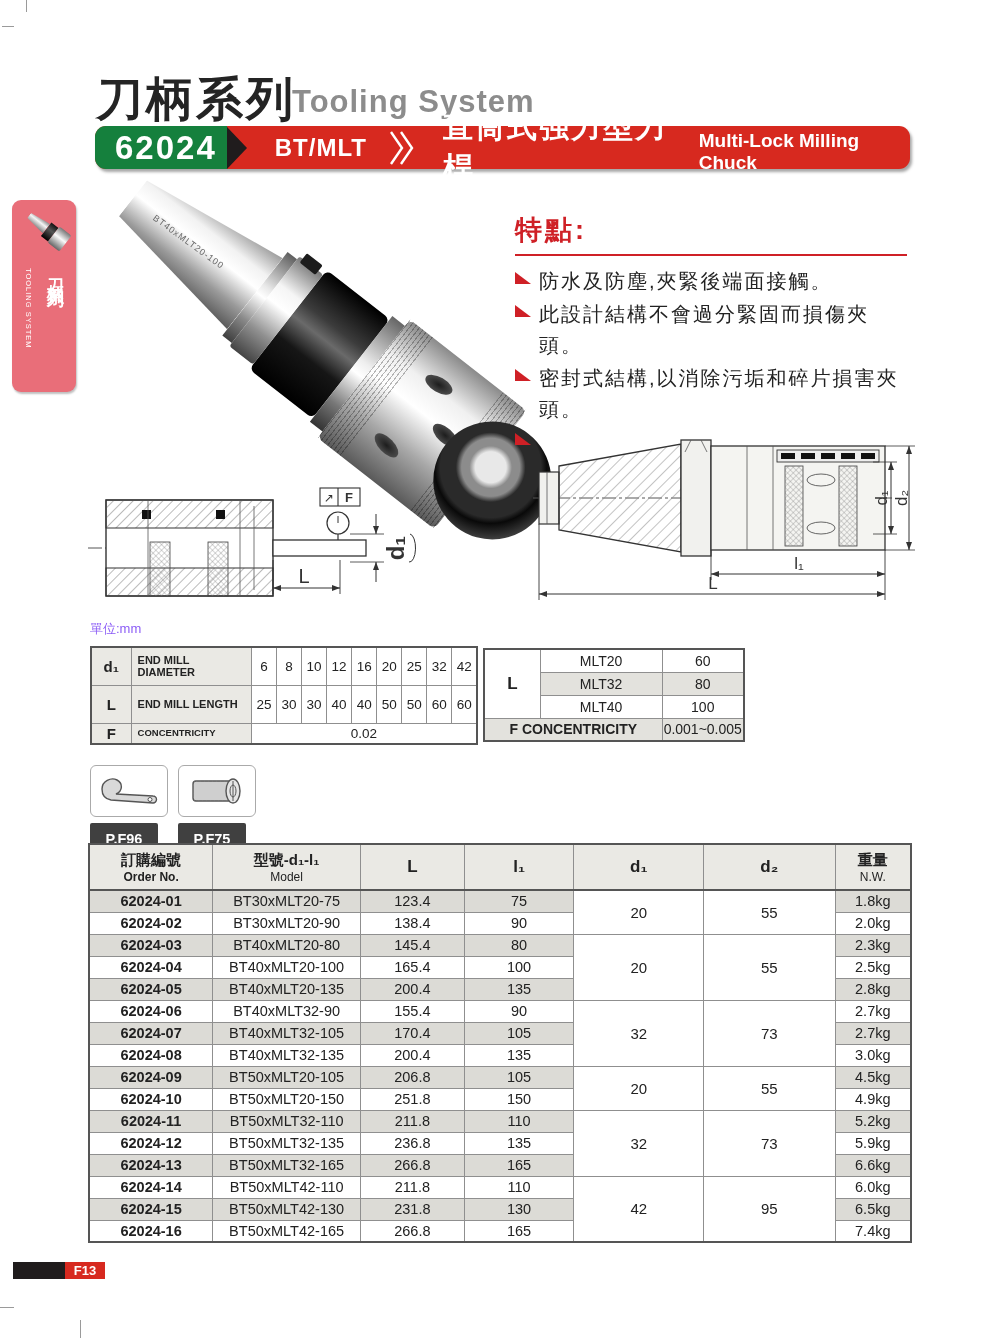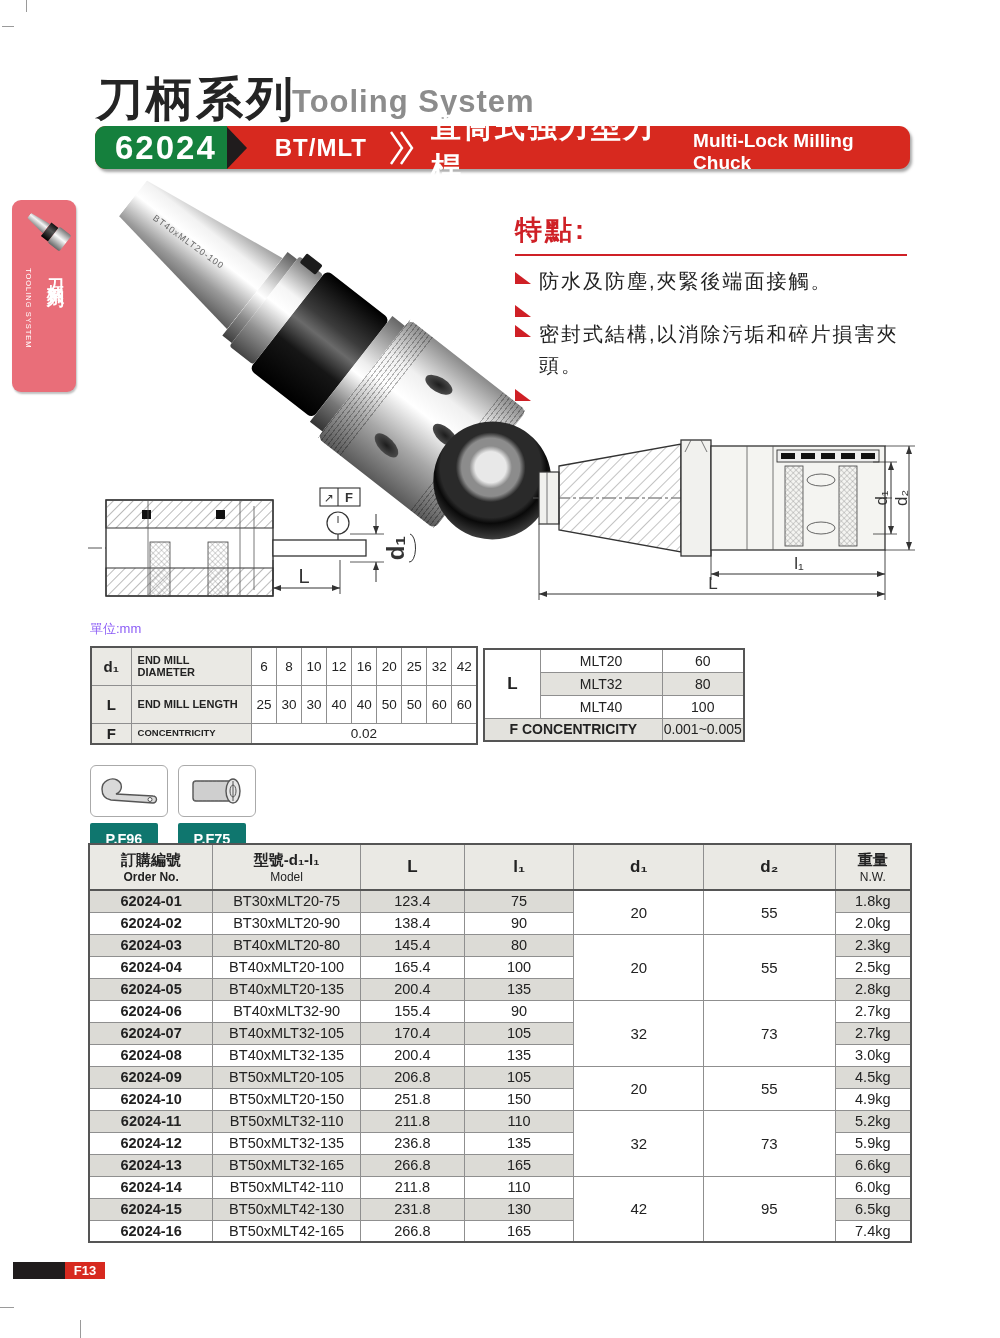--- a/index.html
+++ b/index.html
@@ -16,21 +16,21 @@
 
   
   .banner{position:absolute;left:95px;top:126px;width:815px;height:43px;background:#d7291f;border-radius:11px;
           display:flex;align-items:center;box-shadow:2px 3px 3px rgba(0,0,0,.35);}
   .model-badge{position:relative;height:43px;background:#15803d;border-radius:11px 0 0 11px;
                display:flex;align-items:center;padding:0 10px 0 20px;}
   .model-badge .num{color:#fff;font-size:33px;font-weight:700;letter-spacing:2px;}
   .badge-point{width:0;height:0;border-top:21.5px solid transparent;border-bottom:21.5px solid transparent;border-left:20px solid #201c1d;}
   .taper-label{color:#fff;font-size:24px;font-weight:700;margin-left:28px;letter-spacing:1px;}
   .chev{margin-left:22px;display:flex;align-items:center;}
-  .prod-zh{color:#fff;font-size:30px;font-weight:700;margin-left:16px;letter-spacing:2px;}
+  .prod-zh{color:#fff;font-size:30px;font-weight:700;margin-left:28px;letter-spacing:2px;}
   .prod-en{color:#fff;font-size:19px;font-weight:700;margin-left:14px;margin-top:8px;}
 
   
   .side-tab{position:absolute;left:12px;top:200px;width:64px;height:192px;background:#e96e79;border-radius:9px;
             box-shadow:1px 2px 2px rgba(0,0,0,.25);}
   .mini-photo{position:absolute;left:8px;top:8px;width:48px;height:52px;}
   .mini-asm{position:absolute;left:2px;top:10px;display:flex;align-items:center;transform:rotate(38deg);transform-origin:22px 14px;}
   .mini-taper{width:22px;height:12px;background:linear-gradient(180deg,#888,#f5f5f5 40%,#777);clip-path:polygon(0 25%,100% 0,100% 100%,0 75%);}
   .mini-dark{width:9px;height:17px;background:linear-gradient(180deg,#111,#555 40%,#000);}
   .mini-nut{width:15px;height:20px;background:linear-gradient(180deg,#777,#fafafa 45%,#666);border-radius:2px;}
@@ -90,21 +90,21 @@
   .spec-right td.sym{width:57px;font-weight:700;font-size:17px;}
   .spec-right td.mod{width:123px;}
   .spec-right td.val{width:82px;}
   .spec-right tr.shade td{background:#e3e2dd;}
   .spec-right td.flabel{font-weight:700;font-size:14px;background:#e3e2dd;}
   .spec-right td.fval{background:#e3e2dd;}
 
   
   .thumb-box{position:absolute;width:78px;height:52px;border:1px solid #aaa;border-radius:6px;background:#fff;
              display:flex;align-items:center;justify-content:center;}
-  .thumb-label{position:absolute;width:68px;height:32px;background:#0f766e;color:#fff;font-size:14.5px;font-weight:700;
+  .thumb-label{position:absolute;width:68px;height:32px;background:#404040;color:#fff;font-size:14.5px;font-weight:700;
                display:flex;align-items:center;justify-content:center;border-radius:2px;}
 
   
   .main-tbl{position:absolute;left:88px;top:843px;width:824px;border:2px solid #555;}
   .main-tbl td{border:1px solid #8f8f8f;text-align:center;font-size:14.5px;color:#222;height:22px;padding:0 2px;}
   .main-tbl tr.hdr td{background:#eae9e4;border-bottom:2px solid #555;height:46px;}
   .main-tbl tr.hdr .zh{font-size:15px;font-weight:700;}
   .main-tbl tr.hdr .en{font-size:12px;}
   .main-tbl tr.hdr td.big{font-size:17px;font-weight:700;}
   .main-tbl td.ord{font-weight:700;width:124px;}
@@ -187,20 +187,21 @@
   <div class="features">
     <div class="feat-head">特點:</div>
     <div class="feat-rule"></div>
     <div class="feat-list">
       <div class="feat-item">
         <span class="tri"></span>
         <span class="feat-text">防水及防塵,夾緊後端面接觸。</span>
       </div>
       <div class="feat-item">
         <span class="tri"></span>
+        <span class="feat-text">此設計結構不會過分緊固而損傷夾頭。</span>
       </div>
       <div class="feat-item">
         <span class="tri"></span>
         <span class="feat-text">密封式結構,以消除污垢和碎片損害夾頭。</span>
       </div>
       <div class="feat-item">
         <span class="tri"></span>
       </div>
     </div>
   </div>

